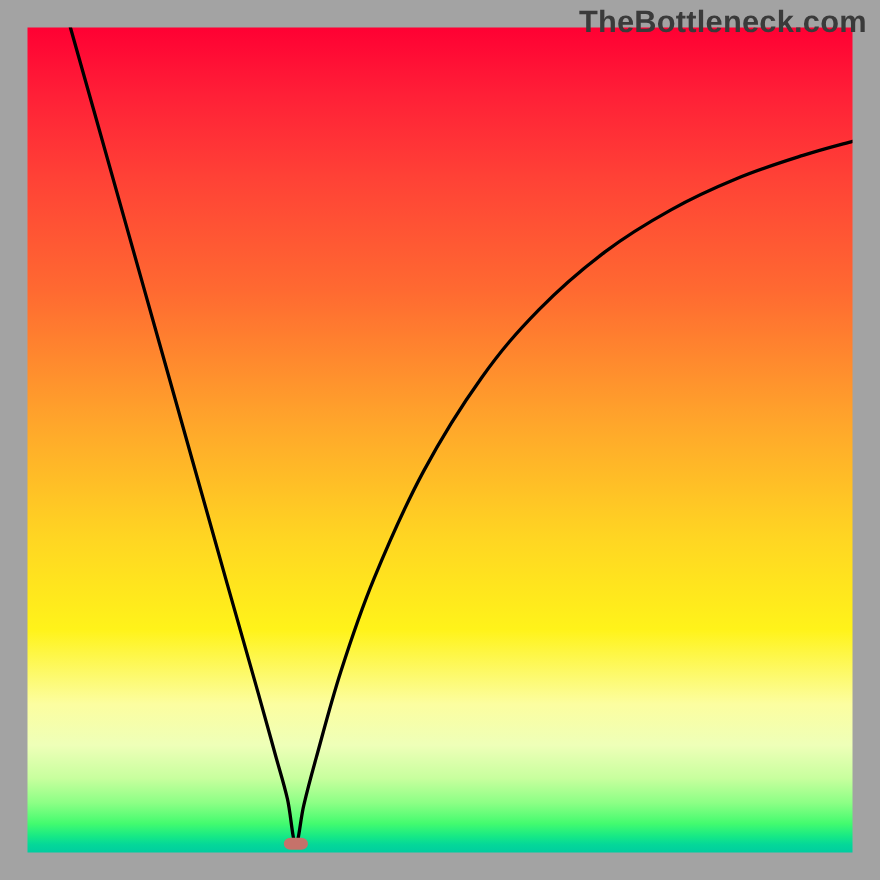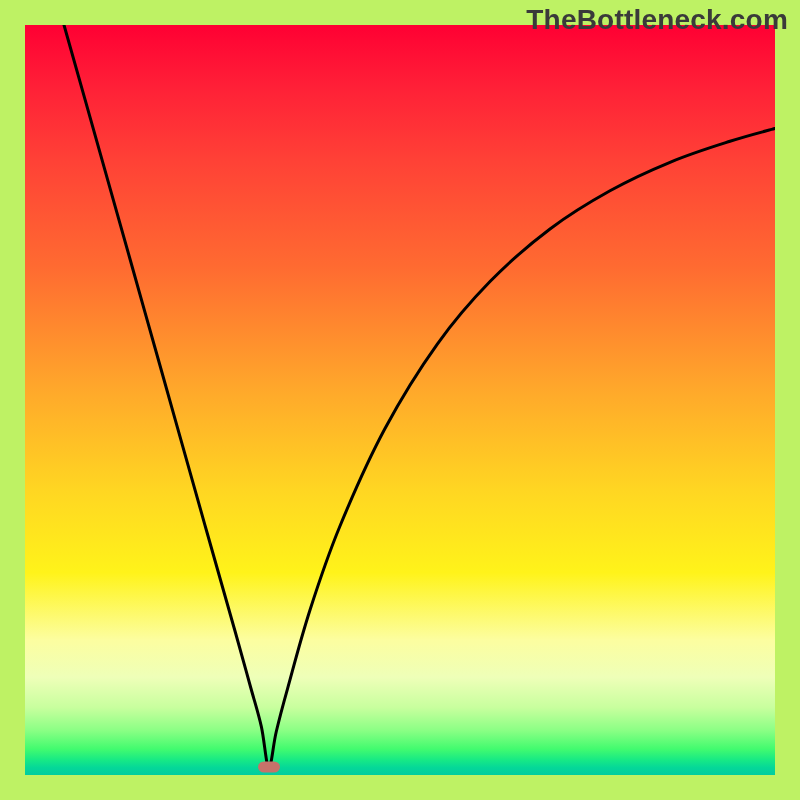--- a/index.html
+++ b/index.html
@@ -7,21 +7,21 @@
     padding: 0;
     width: 800px;
     height: 800px;
     overflow: hidden;
     font-family: Arial, Helvetica, sans-serif;
   }
   .frame {
     position: relative;
     width: 800px;
     height: 800px;
-    background: #bef264;
+    background: #a3a3a3;
   }
   .watermark {
     position: absolute;
     top: 4px;
     right: 12px;
     color: #3a3a3a;
     font-size: 28px;
     font-weight: 600;
     letter-spacing: 0.2px;
     z-index: 5;

